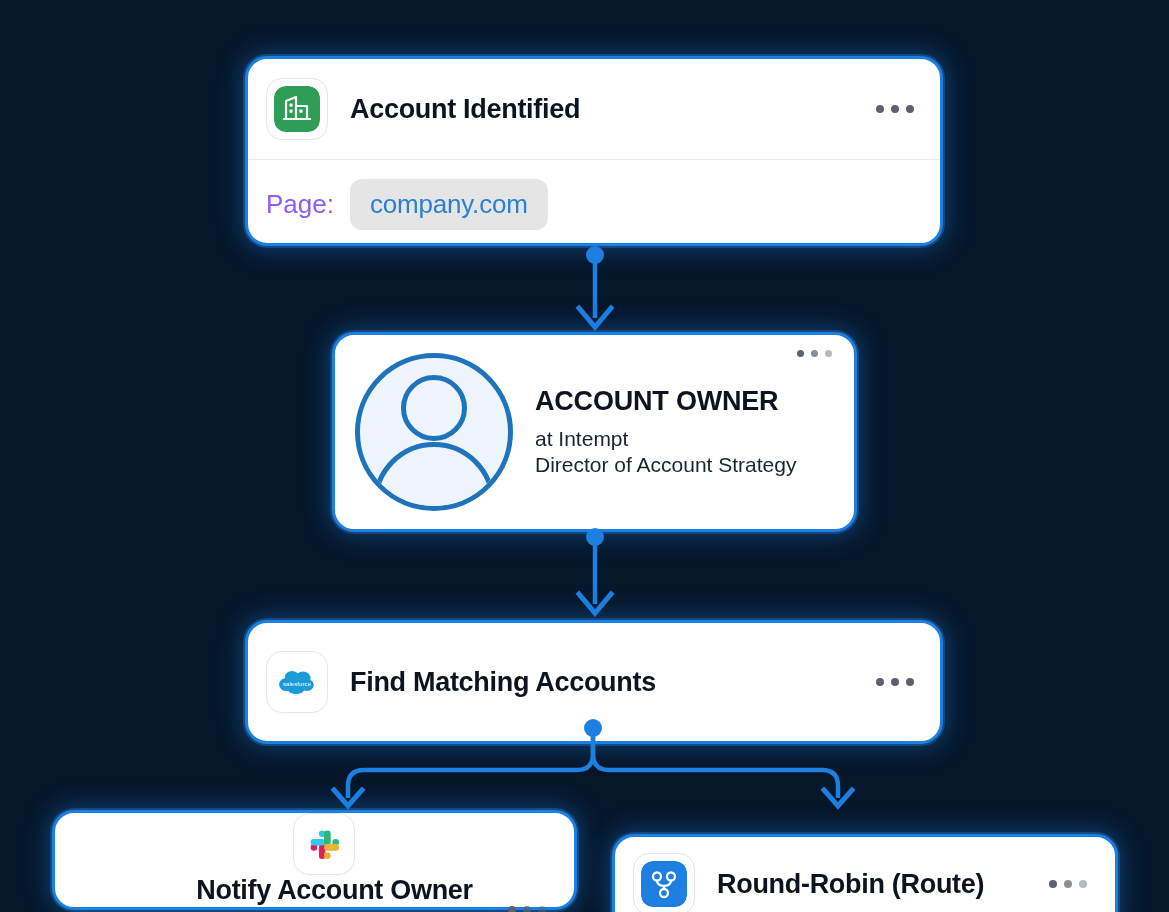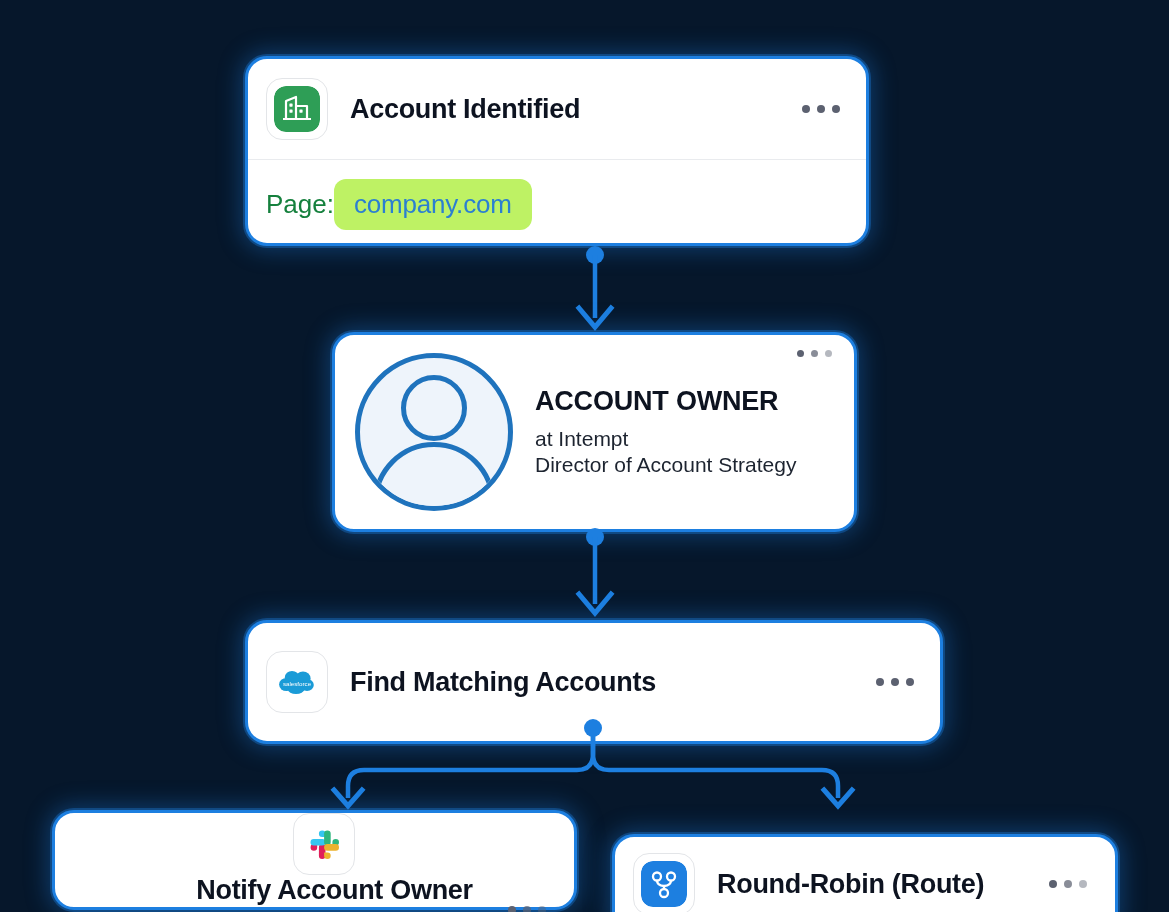--- a/index.html
+++ b/index.html
@@ -38,33 +38,34 @@
     font-size:27px;font-weight:bold;color:#0d1320;
     letter-spacing:-.3px;white-space:nowrap;
   }
 
   .dots{display:flex;gap:7px;align-items:center;flex:0 0 auto;}
   .dots i{width:8px;height:8px;border-radius:50%;background:#5c6170;display:block;}
   .dots.fade i:nth-child(2){opacity:.72;}
   .dots.fade i:nth-child(3){opacity:.45;}
 
   
-  #card-account-identified{left:245px;top:56px;width:624px;height:190px;}
+  #card-account-identified{left:245px;top:56px;width:698px;height:190px;}
   #card-account-identified .hdr{
     height:100px;padding:0 0 0 18px;border-bottom:1px solid #e9ebee;
     display:flex;align-items:center;
   }
   #card-account-identified .hdr .card-title{margin-left:22px;}
   #card-account-identified .hdr .dots{margin-left:auto;margin-right:26px;}
   #card-account-identified .body{
     height:88px;display:flex;align-items:center;padding-left:18px;
   }
-  .page-label{font-size:26px;color:#15803d;}
+  .page-label{font-size:26px;color:#8b5cf6;}
   .pill{
-    background:#bef264;
+    margin-left:16px;
+    background:#e5e5e5;
     border-radius:12px;
     padding:10px 20px;
     font-size:26px;
     color:#2b7fd1;
     letter-spacing:-.2px;
   }
 
   
   #card-account-owner{left:332px;top:332px;width:525px;height:200px;
     display:flex;align-items:center;padding-left:20px;box-sizing:border-box;}

